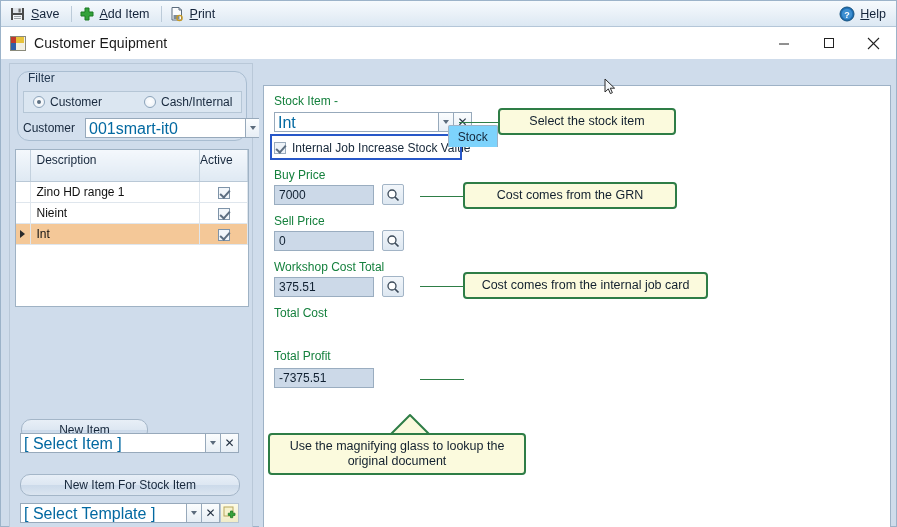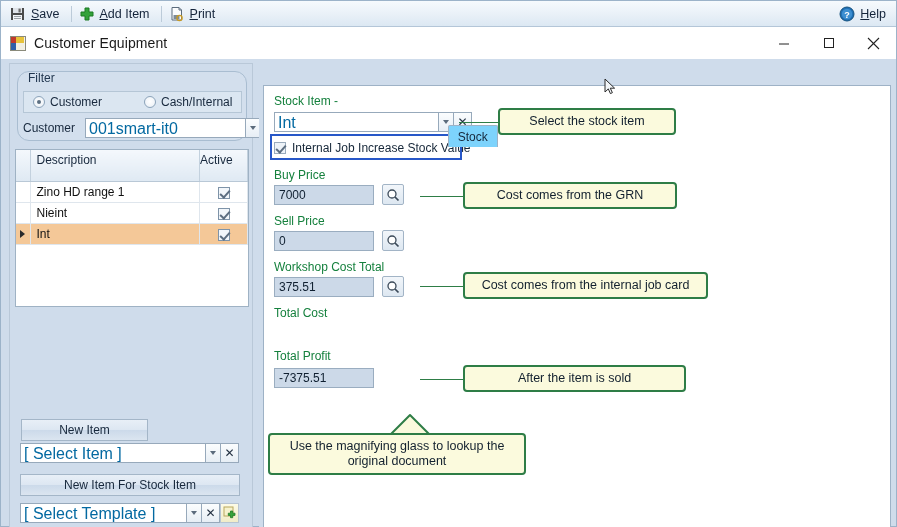--- a/index.html
+++ b/index.html
@@ -232,27 +232,27 @@
     border: solid #5d6e80;
     border-width: 0 2px 2px 0;
     transform: rotate(42deg);
   }
   .chk.blue { border-color: #7e93a8; background: #f2f6fa; }
 
   
   .btn {
     background: linear-gradient(to bottom, #e8eff7 0%, #dde7f2 48%, #ccdaea 52%, #dbe5f0 100%);
     border: 1px solid #a4b6c8;
-    border-radius: 0;
+    border-radius: 10px;
     font-size: 12px; color: #16273b;
     display: flex; align-items: center; justify-content: center;
     height: 22px;
   }
   #btn-new-item { position: absolute; left: 11px; top: 355px; width: 127px; }
-  #sel-item-row  { position: absolute; left: 10px; top: 379px; }
+  #sel-item-row  { position: absolute; left: 10px; top: 369px; }
   #btn-new-item-stock { position: absolute; left: 10px; top: 410px; width: 220px; }
   #sel-tpl-row   { position: absolute; left: 10px; top: 439px; }
 
   
   #right-panel {
     position: absolute; left: 258px; top: 4px;
     width: 632px; height: 488px;
     background: #cfdceb;
   }
   .tabs {
@@ -571,21 +571,20 @@
         <div class="leader" style="left:195px; top:36px; width:40px;"></div>
         <div class="callout" style="left:234px; top:22px; width:178px; height:27px;">Select the stock item</div>
 
         <div class="leader" style="left:156px; top:110px; width:44px;"></div>
         <div class="callout" style="left:199px; top:96px; width:214px; height:27px;">Cost comes from the GRN</div>
 
         <div class="leader" style="left:156px; top:200px; width:44px;"></div>
         <div class="callout" style="left:199px; top:186px; width:245px; height:27px;">Cost comes from the internal job card</div>
 
         <div class="leader" style="left:156px; top:293px; width:44px;"></div>
-        <div class="callout" style="left:199px; top:279px; width:223px; height:27px;">After the item is sold</div>
 
         <svg style="position:absolute; left:125px; top:327px;" width="42" height="22" viewBox="0 0 42 22">
           <path d="M2 21 L21 2 L40 21" fill="#fbfadd" stroke="#2e7d46" stroke-width="2" stroke-linejoin="round"></path>
         </svg>
         <div class="callout" style="left:4px; top:347px; width:258px; height:42px;">Use the magnifying glass to lookup the original document</div>
 
       </div>
     </div>
 
     <svg id="cursor" viewBox="0 0 12 18">

